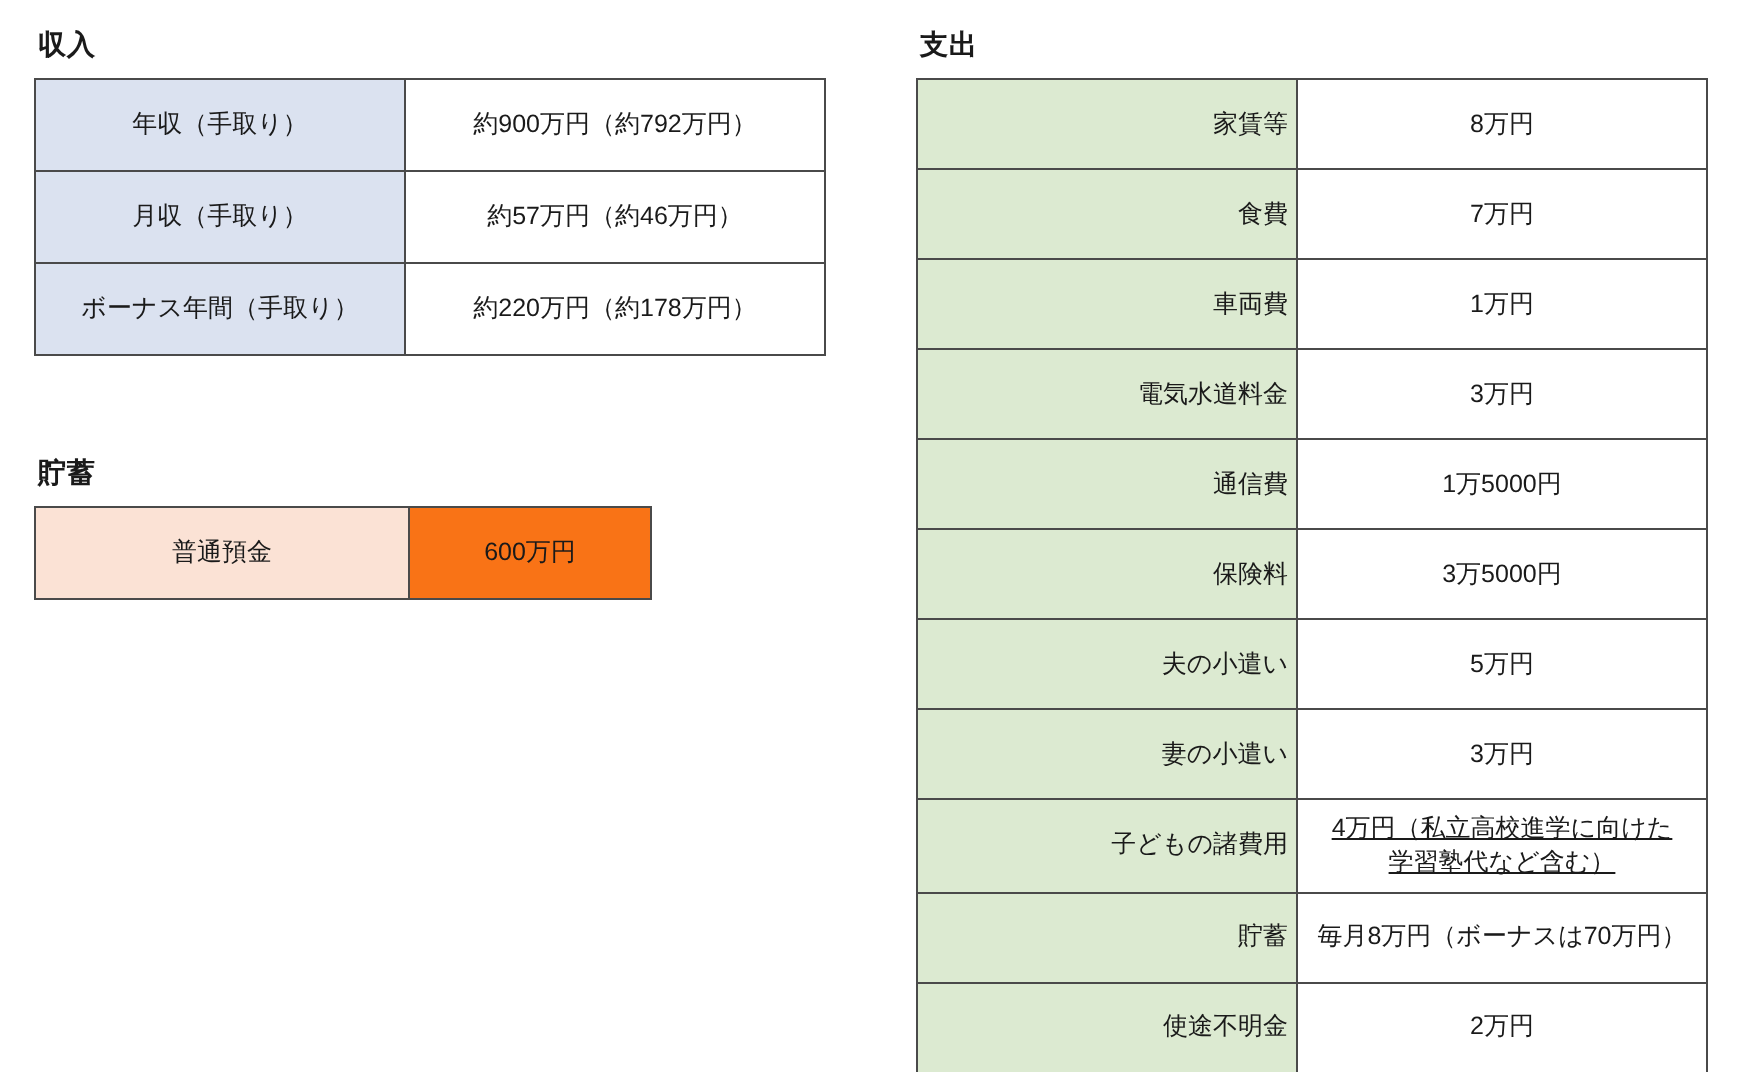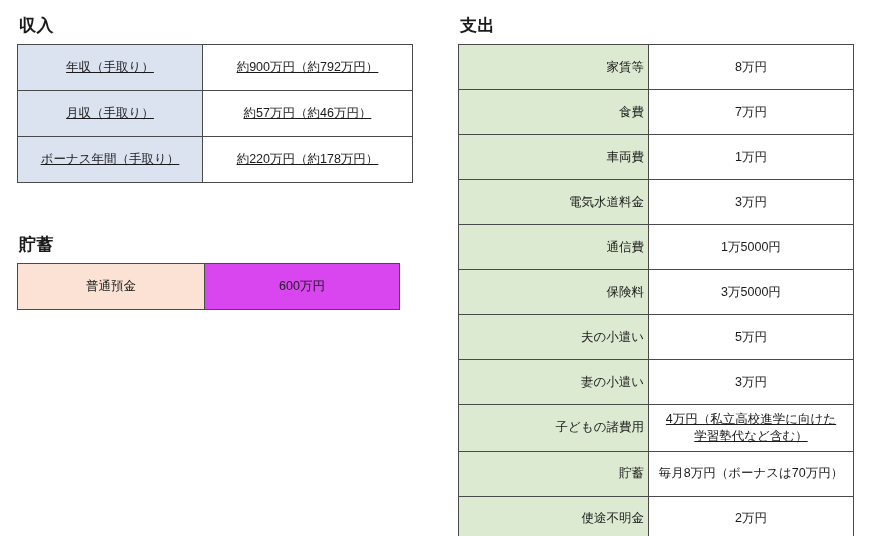--- a/index.html
+++ b/index.html
@@ -26,21 +26,21 @@
     top: 14px;
     width: 400px;
   }
   .col-right {
     position: absolute;
     left: 458px;
     top: 14px;
     width: 396px;
   }
   .section-title {
-    font-size: 17px;
+    font-size: 14px;
     font-weight: bold;
     color: #1a1a1a;
     margin: 0 0 7px 2px;
     letter-spacing: 0.5px;
   }
   table.grid {
     border-collapse: collapse;
     table-layout: fixed;
     width: 100%;
     background: #ffffff;
@@ -55,30 +55,30 @@
   }
   
   #income-table { width: 396px; }
   #income-table col.label { width: 185px; }
   #income-table td.label {
     background: #dbe2f0;
   }
   #income-table td.value {
     background: #ffffff;
   }
-  #income-table td { height: 33px; text-decoration: underline; }
+  #income-table td { height: 33px; }
 
   
-  #savings-table { width: 383px; padding-left: 44px; }
+  #savings-table { width: 309px; padding-left: 44px; }
   #savings-table col.label { width: 187px; }
   #savings-table td.label {
     background: #fbe2d5;
   }
   #savings-table td.value {
-    background: #d946ef;
+    background: #f97316;
     margin-left: 44px;
   }
   #savings-table td { height: 33px; }
 
   
   #expense-table { width: 396px; }
   #expense-table col.label { width: 190px; }
   #expense-table td.label {
     background: #dcead1;
     text-align: right;

